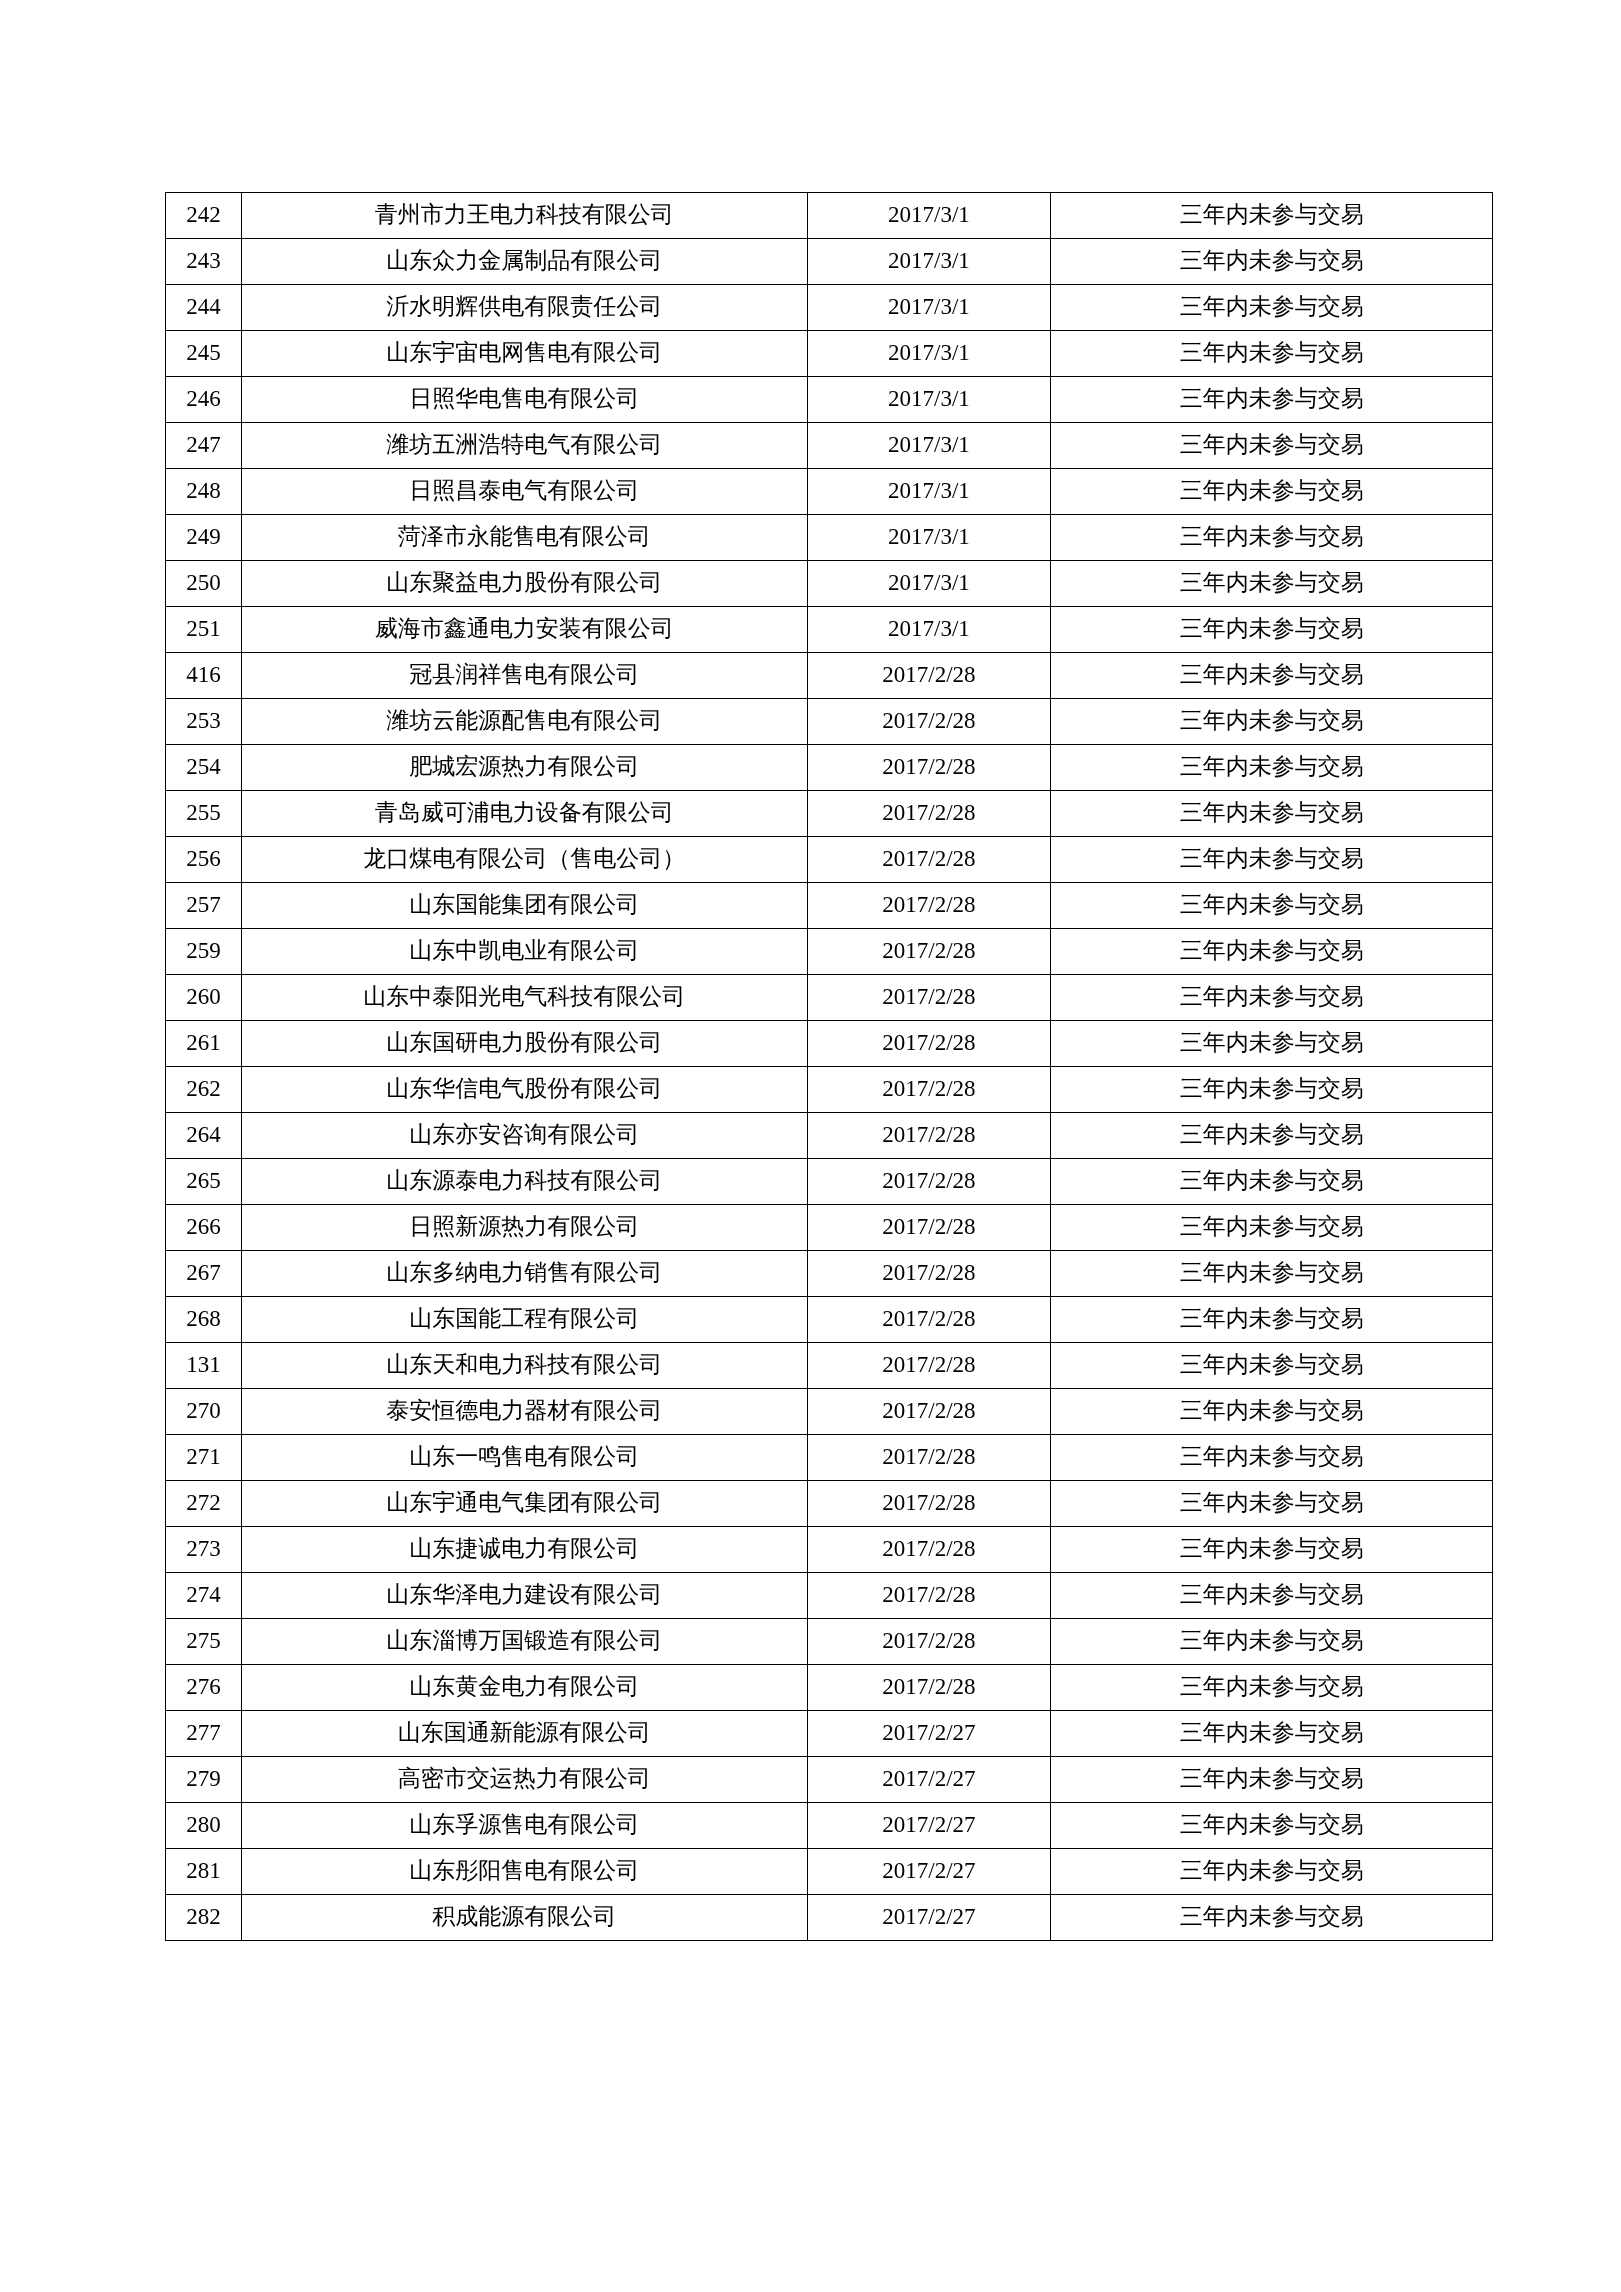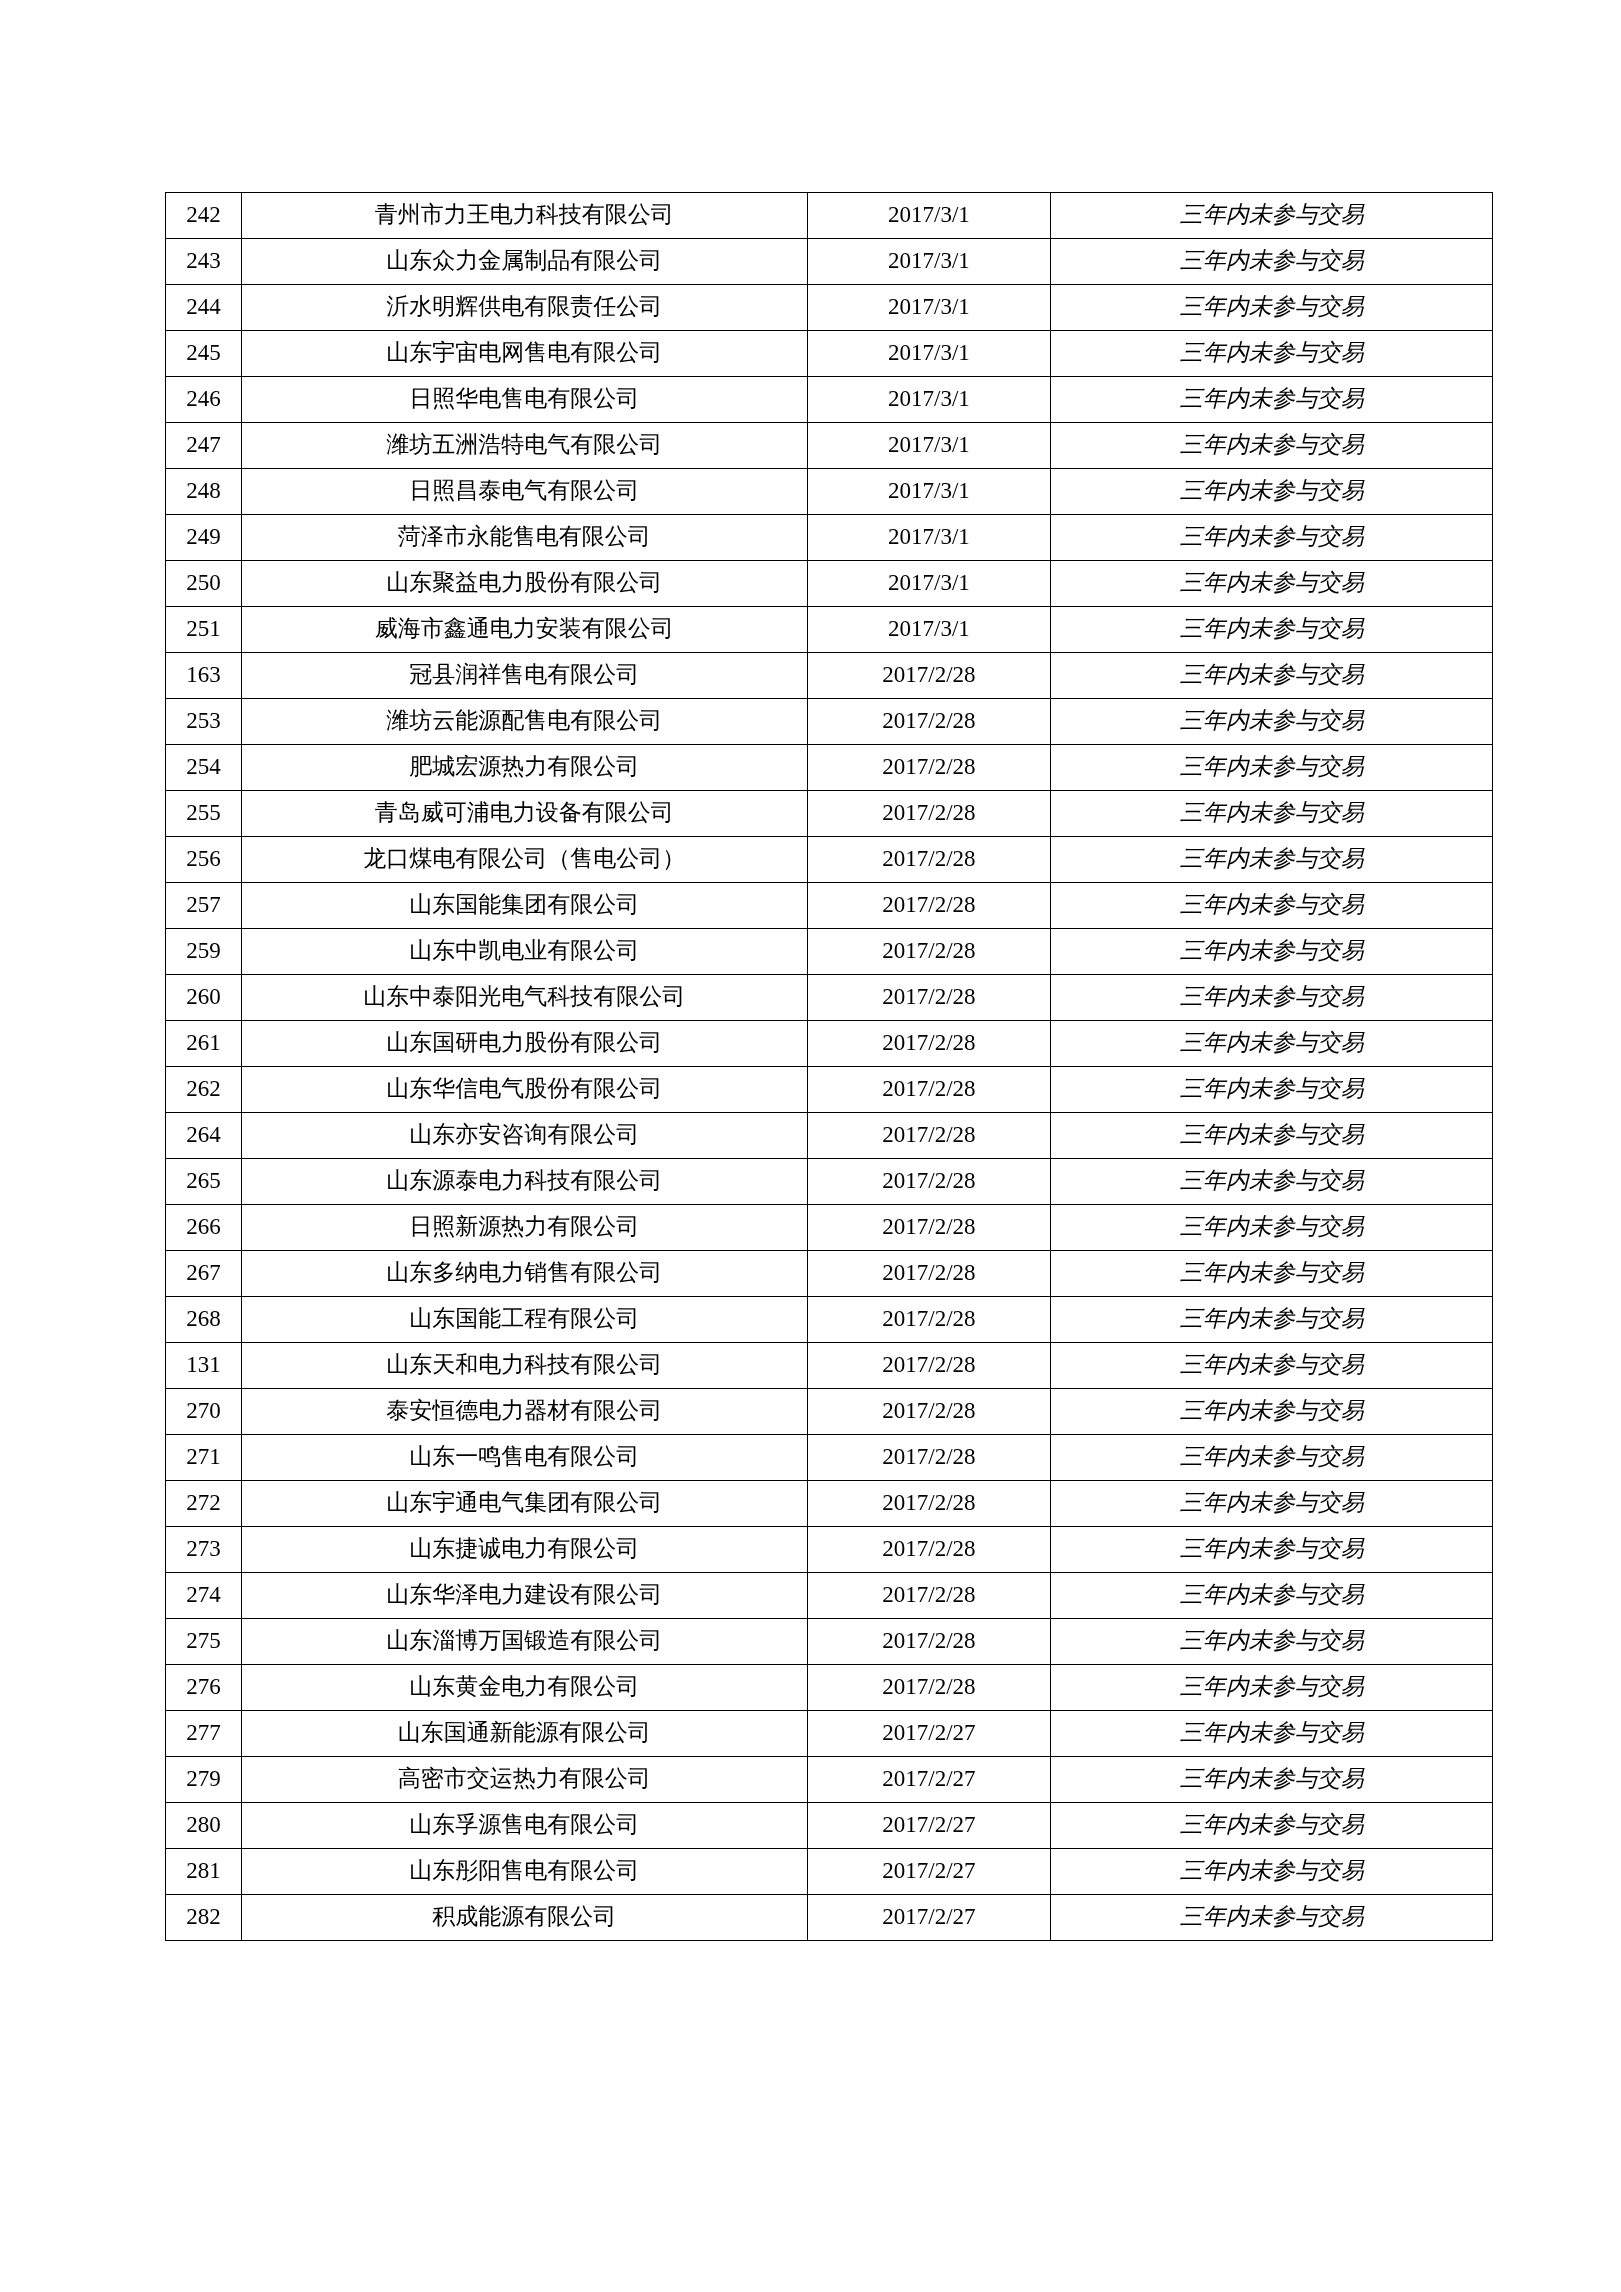--- a/index.html
+++ b/index.html
@@ -32,21 +32,21 @@
     font-size: 23px;
     line-height: 1.15;
     text-align: center;
     vertical-align: middle;
     white-space: nowrap;
     overflow: hidden;
   }
   td.col-index { width: 67px; }
   td.col-name  { width: 557px; }
   td.col-date  { width: 235px; font-family: Liberation Serif, serif; }
-  td.col-status{ width: 433px; font-style: italic; }
+  td.col-status{ width: 433px; }
 </style>
 </head>
 <body>
 
 <div class="page">
   <table class="listing">
     <tbody>
         <tr>
           <td class="col-index">242</td>
           <td class="col-name">青州市力王电力科技有限公司</td>
@@ -101,21 +101,21 @@
           <td class="col-date">2017/3/1</td>
           <td class="col-status">三年内未参与交易</td>
         </tr>
         <tr>
           <td class="col-index">251</td>
           <td class="col-name">威海市鑫通电力安装有限公司</td>
           <td class="col-date">2017/3/1</td>
           <td class="col-status">三年内未参与交易</td>
         </tr>
         <tr>
-          <td class="col-index">163</td>
+          <td class="col-index">416</td>
           <td class="col-name">冠县润祥售电有限公司</td>
           <td class="col-date">2017/2/28</td>
           <td class="col-status">三年内未参与交易</td>
         </tr>
         <tr>
           <td class="col-index">253</td>
           <td class="col-name">潍坊云能源配售电有限公司</td>
           <td class="col-date">2017/2/28</td>
           <td class="col-status">三年内未参与交易</td>
         </tr>

